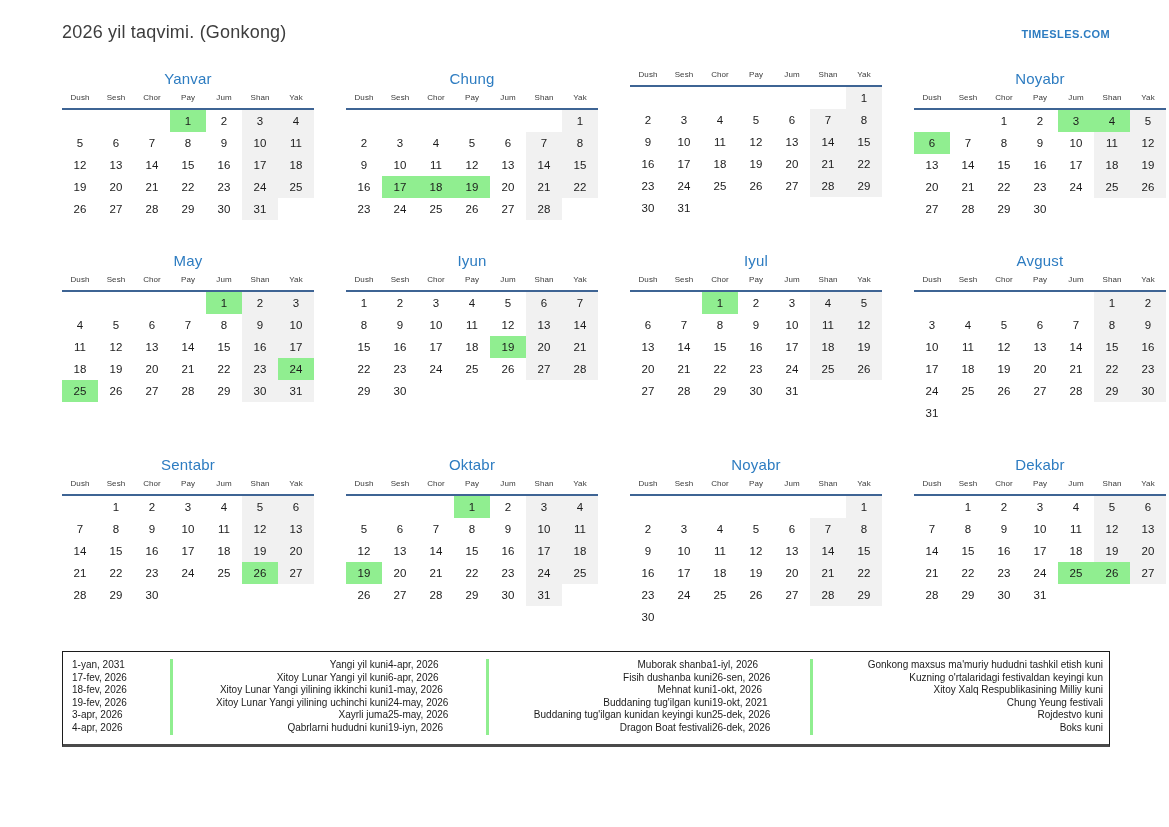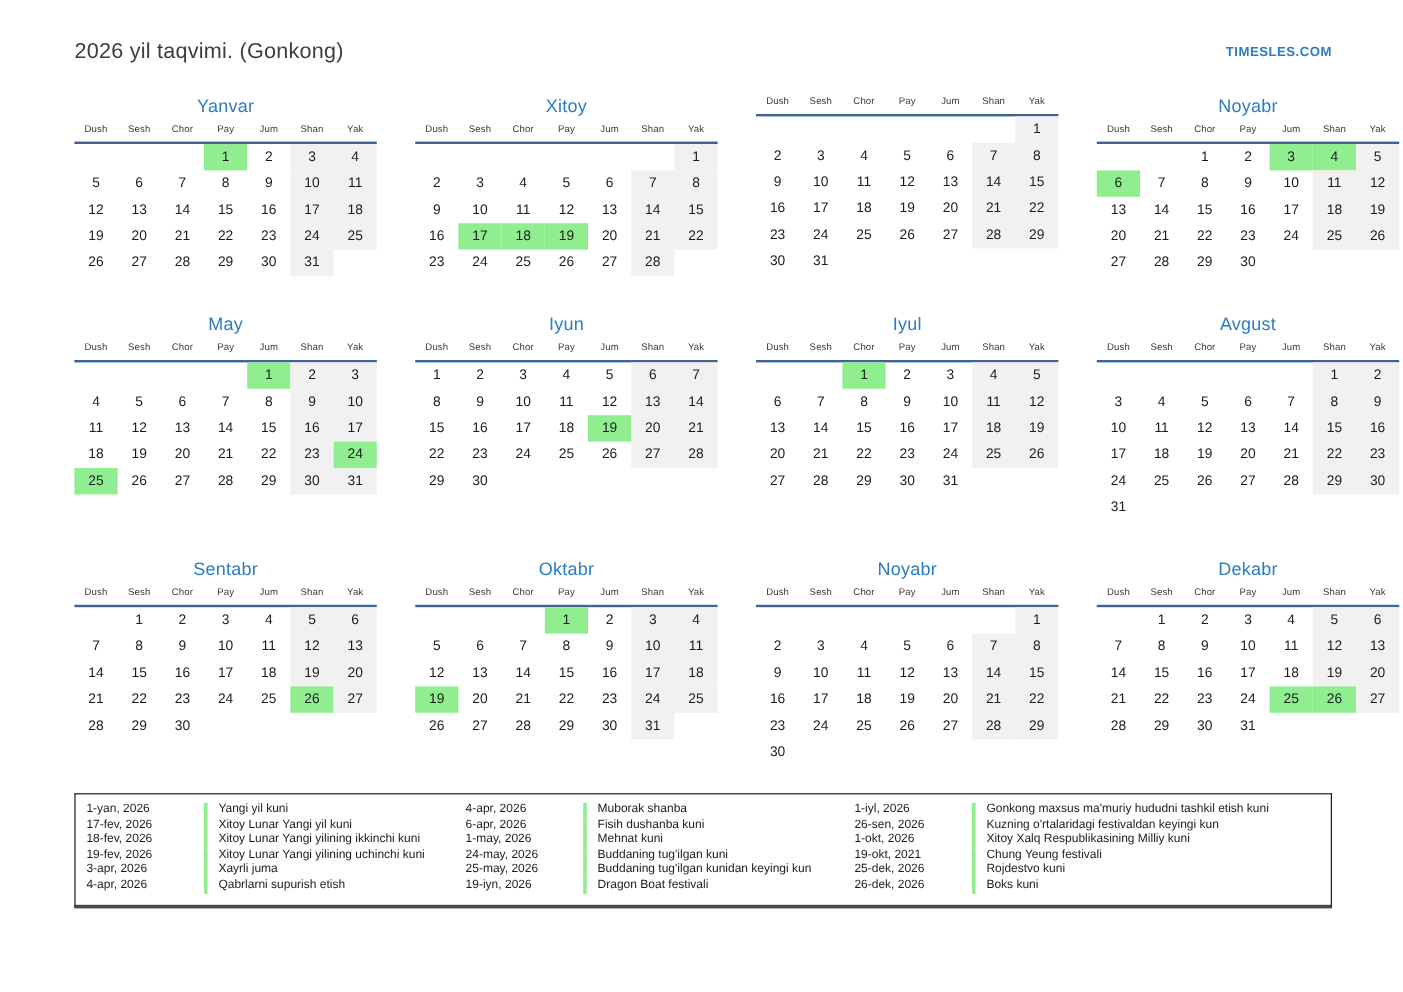--- a/index.html
+++ b/index.html
@@ -12,21 +12,21 @@
   }
   *{margin:0;padding:0;box-sizing:border-box;}
   html,body{background:#ffffff;}
   body{
     width:1169px;height:827px;overflow:hidden;
     font-family:"Liberation Sans","DejaVu Sans",sans-serif;
     -webkit-font-smoothing:antialiased;
   }
   .page-header{
     display:flex;justify-content:space-between;align-items:flex-start;
-    padding:32px 59px 0 62px;
+    padding:22px 59px 0 62px;
   }
   .page-title{
     font-size:18px;color:var(--title-gray,#3d3d3d);font-weight:400;
     letter-spacing:.2px;
   }
   .site-link{
     font-size:11px;font-weight:600;color:var(--link-blue,#2d7cc1);
     letter-spacing:.4px;margin-top:6px;text-decoration:none;cursor:pointer;
   }
   .months-grid{
@@ -65,20 +65,21 @@
     padding:7px 6px 9px 9px;
     display:grid;grid-template-columns:316px 324px 1fr;
   }
   .lg-row{
     display:grid;grid-template-columns:98px 1fr;line-height:12.6px;
   }
   .lg-date{font-size:10px;color:#1b1b1b;}
   .lg-name{
     font-size:10px;color:#1b1b1b;padding-left:9px;
     border-left:3px solid var(--holiday-green,#90ee90);
+    text-align:right;
   }
 </style>
 </head>
 <body>
 
 <div class="page-header">
   <div class="page-title">2026 yil taqvimi. (Gonkong)</div>
   <a class="site-link">TIMESLES.COM</a>
 </div>
 
@@ -125,21 +126,21 @@
         <span class="dc weekend">25</span>
         <span class="dc">26</span>
         <span class="dc">27</span>
         <span class="dc">28</span>
         <span class="dc">29</span>
         <span class="dc">30</span>
         <span class="dc weekend">31</span>
       </div>
     </div>
     <div class="month">
-      <div class="month-title">Xitoy</div>
+      <div class="month-title">Chung</div>
       <div class="day-head">
         <span class="dh">Dush</span>
         <span class="dh">Sesh</span>
         <span class="dh">Chor</span>
         <span class="dh">Pay</span>
         <span class="dh">Jum</span>
         <span class="dh">Shan</span>
         <span class="dh">Yak</span>
       </div>
       <div class="day-grid">
@@ -652,42 +653,42 @@
         <span class="dc">29</span>
         <span class="dc">30</span>
         <span class="dc">31</span>
       </div>
     </div>
   </div>
 
 <div class="legend" id="legend">
     <div>
       <div class="lg-row">
-        <span class="lg-date">1-yan, 2026</span>
+        <span class="lg-date">1-yan, 2031</span>
         <span class="lg-name">Yangi yil kuni</span>
       </div>
       <div class="lg-row">
         <span class="lg-date">17-fev, 2026</span>
         <span class="lg-name">Xitoy Lunar Yangi yil kuni</span>
       </div>
       <div class="lg-row">
         <span class="lg-date">18-fev, 2026</span>
         <span class="lg-name">Xitoy Lunar Yangi yilining ikkinchi kuni</span>
       </div>
       <div class="lg-row">
         <span class="lg-date">19-fev, 2026</span>
         <span class="lg-name">Xitoy Lunar Yangi yilining uchinchi kuni</span>
       </div>
       <div class="lg-row">
         <span class="lg-date">3-apr, 2026</span>
         <span class="lg-name">Xayrli juma</span>
       </div>
       <div class="lg-row">
         <span class="lg-date">4-apr, 2026</span>
-        <span class="lg-name">Qabrlarni supurish etish</span>
+        <span class="lg-name">Qabrlarni hududni kuni</span>
       </div>
     </div>
     <div>
       <div class="lg-row">
         <span class="lg-date">4-apr, 2026</span>
         <span class="lg-name">Muborak shanba</span>
       </div>
       <div class="lg-row">
         <span class="lg-date">6-apr, 2026</span>
         <span class="lg-name">Fisih dushanba kuni</span>

